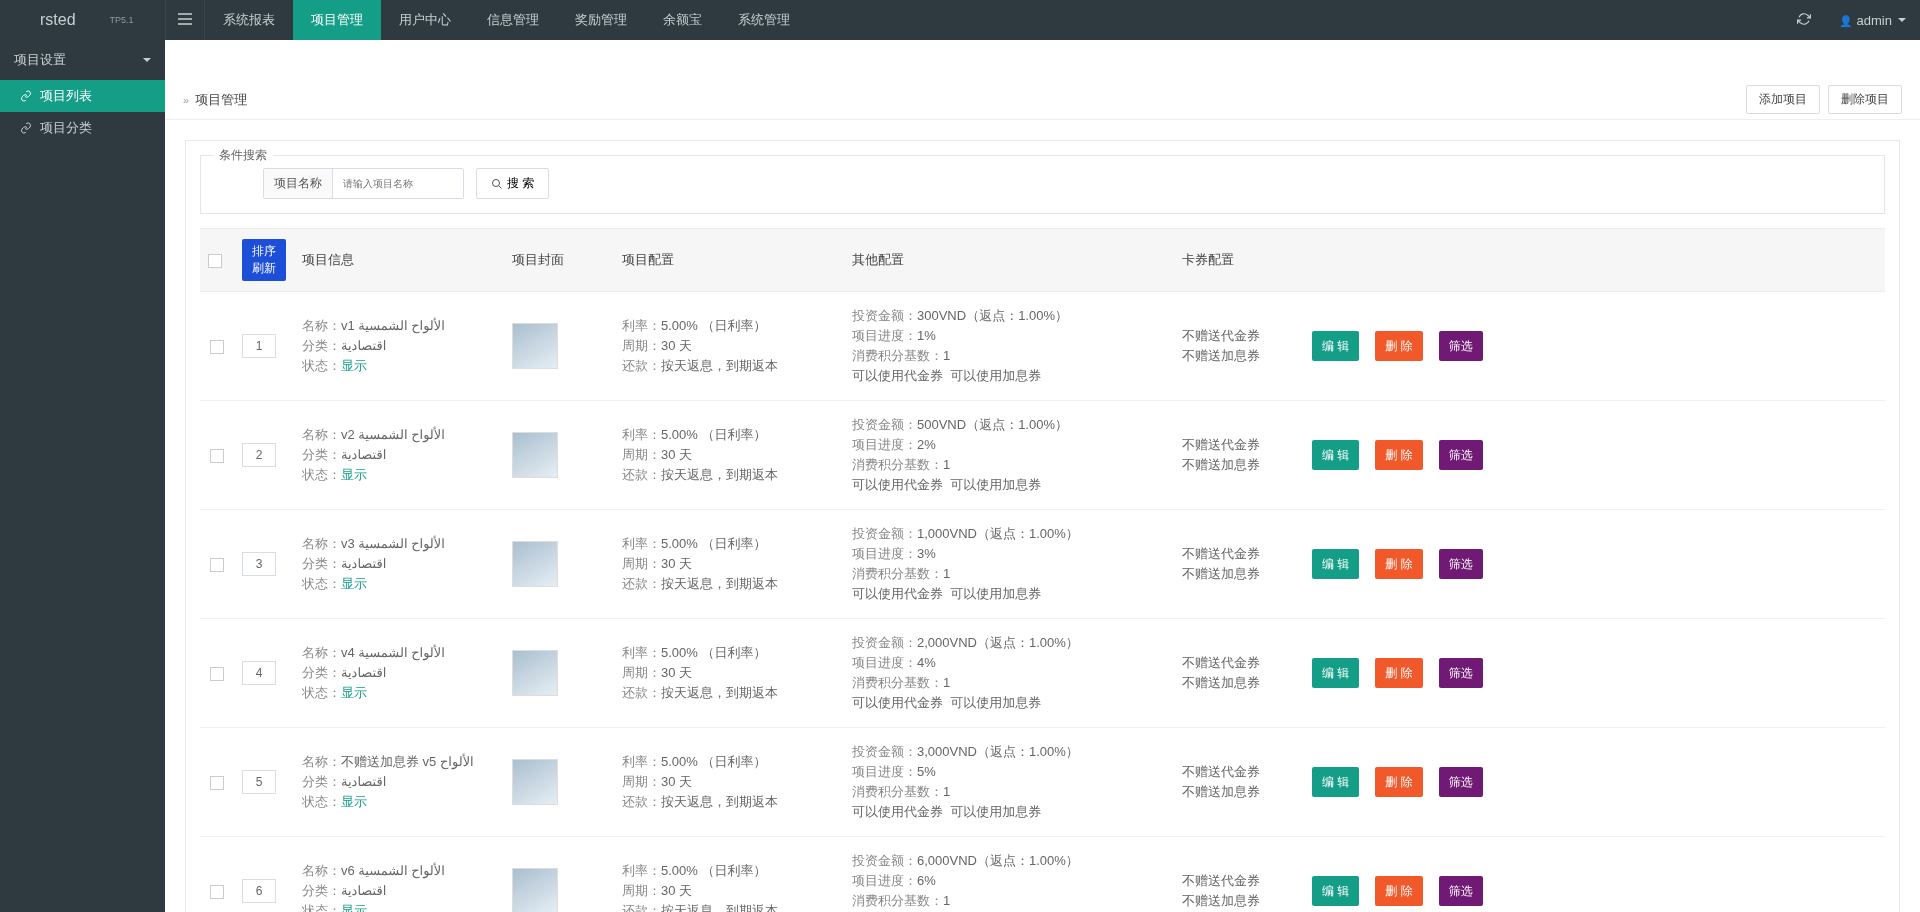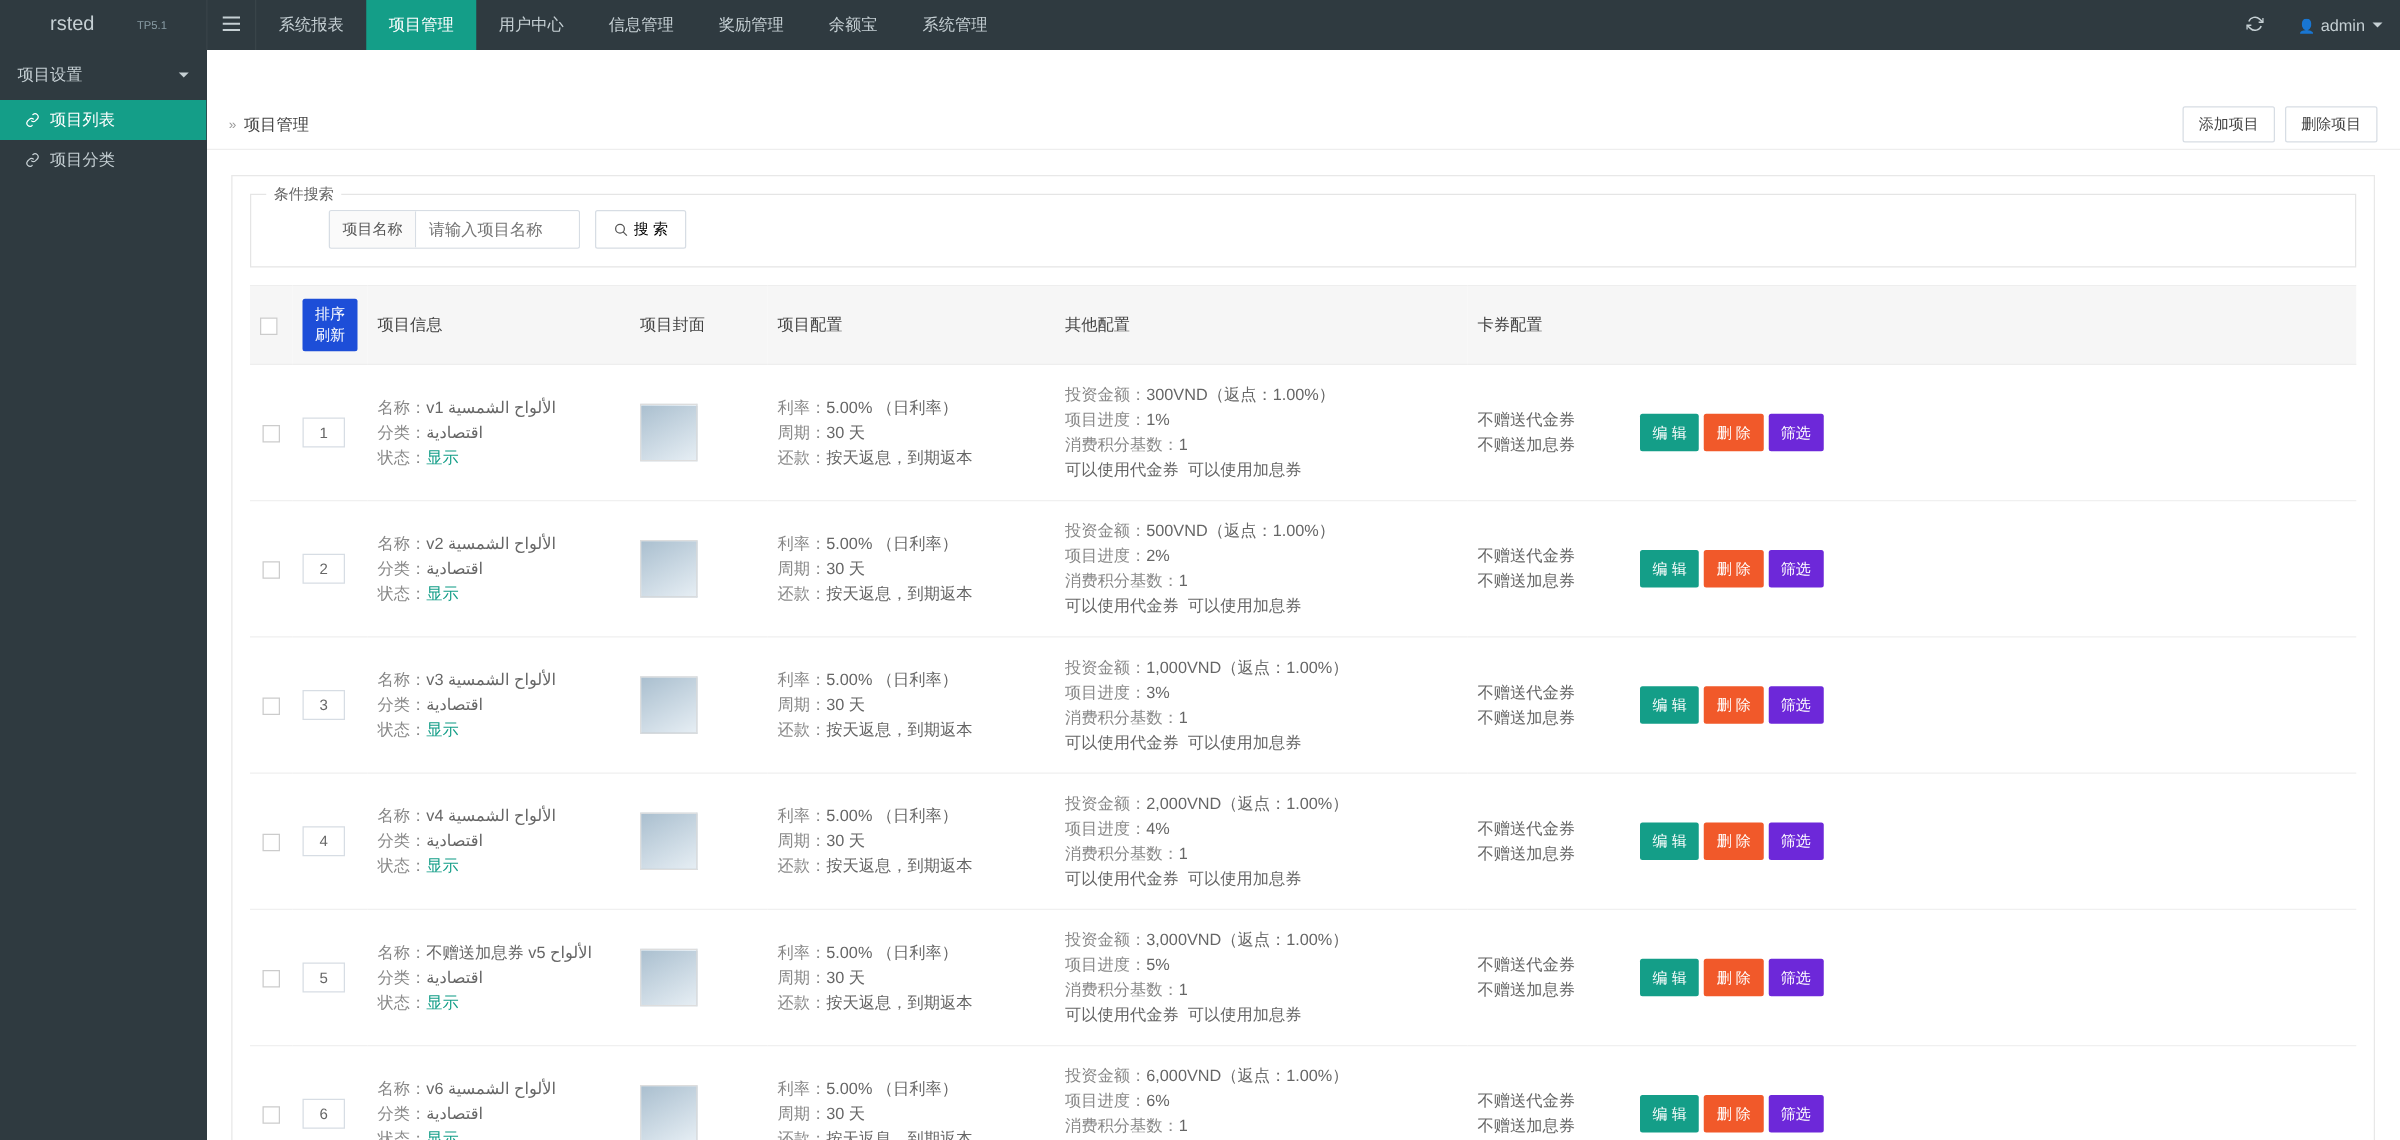--- a/index.html
+++ b/index.html
@@ -36,44 +36,44 @@
 
   .main-body { padding:20px; }
   .panel { background:#fff; border:1px solid #e8e8e8; }
 
   
   .search-fieldset { border:1px solid #e5e5e5; margin:14px; padding:12px 14px 14px; position:relative; }
   .search-legend { position:absolute; top:-9px; left:12px; background:#fff; padding:0 6px; font-size:12px; color:#666; }
   .search-row { display:flex; align-items:center; gap:12px;padding-left:48px; }
   .input-group { display:flex; border:1px solid #d7dde4; border-radius:2px; overflow:hidden; }
   .input-label { padding:6px 10px; border-right:1px solid #d7dde4; font-size:12px; color:#555; background:#fafafa; }
-  .input-text { border:0; padding:6px 10px; font-size:13px; width:130px; outline:none; }
+  .input-text { border:0; padding:6px 10px; font-size:10px; width:130px; outline:none; }
   .btn-search { border:1px solid #d7dde4; background:#fff; padding:6px 14px; font-size:12px; cursor:pointer; border-radius:2px; display:flex; align-items:center; gap:4px;}
   .search-icon svg { display:block; }
 
   
   table.data-table { width: calc(100% - 28px); margin:4px 14px; border-collapse:collapse; }
   .data-table th { background:#f6f6f6; text-align:left; padding:10px 8px; font-weight:normal; font-size:13px; color:#444; border-top:1px solid #eee; border-bottom:1px solid #eee;}
   .data-table td { padding:14px 8px; border-bottom:1px solid #f0f0f0; vertical-align:middle; font-size:13px; color:#666; line-height:20px;}
   .col-check { width:34px; text-align:center;}
   .checkbox { width:14px; height:14px; border:1px solid #ccc; display:inline-block; background:#fff; cursor:pointer; vertical-align:middle;}
   .col-sort { width:60px; }
   .sort-input { width:34px; height:24px; border:1px solid #d7dde4; text-align:center; font-size:12px; color:#666; }
   .btn-teal-sm { background:#1d4ed8; color:#fff; border:0; padding:4px 8px; font-size:12px; border-radius:2px; cursor:pointer; }
   .col-info { width:210px; }
   .col-cover { width:110px; }
   .col-config { width:230px; }
   .col-other { width:330px; }
   .col-card { width:130px; }
   .cover-img { width:46px; height:46px; background:linear-gradient(150deg,#aabfcf 0%, #e6eef4 100%); border:1px solid #ddd; }
   .status-show { color:#149e88; }
-  .btn-act { display:inline-block; padding:5px 10px; font-size:12px; border-radius:2px; color:#fff; cursor:pointer; margin-right:4px; }
+  .btn-act { display:inline-block; padding:5px 10px; font-size:12px; border-radius:2px; color:#fff; cursor:pointer; margin-right:16px; }
   .btn-edit { background:#149e88; }
   .btn-del { background:#f1592a; }
-  .btn-filter { background:#6d28d9; }
+  .btn-filter { background:#701a75; }
   .info-label { color:#888; }
 </style>
 </head>
 <body>
 
 <div class="navbar">
   <div class="brand">
     <span>rsted</span>
     <sup>TP5.1</sup>
   </div>

